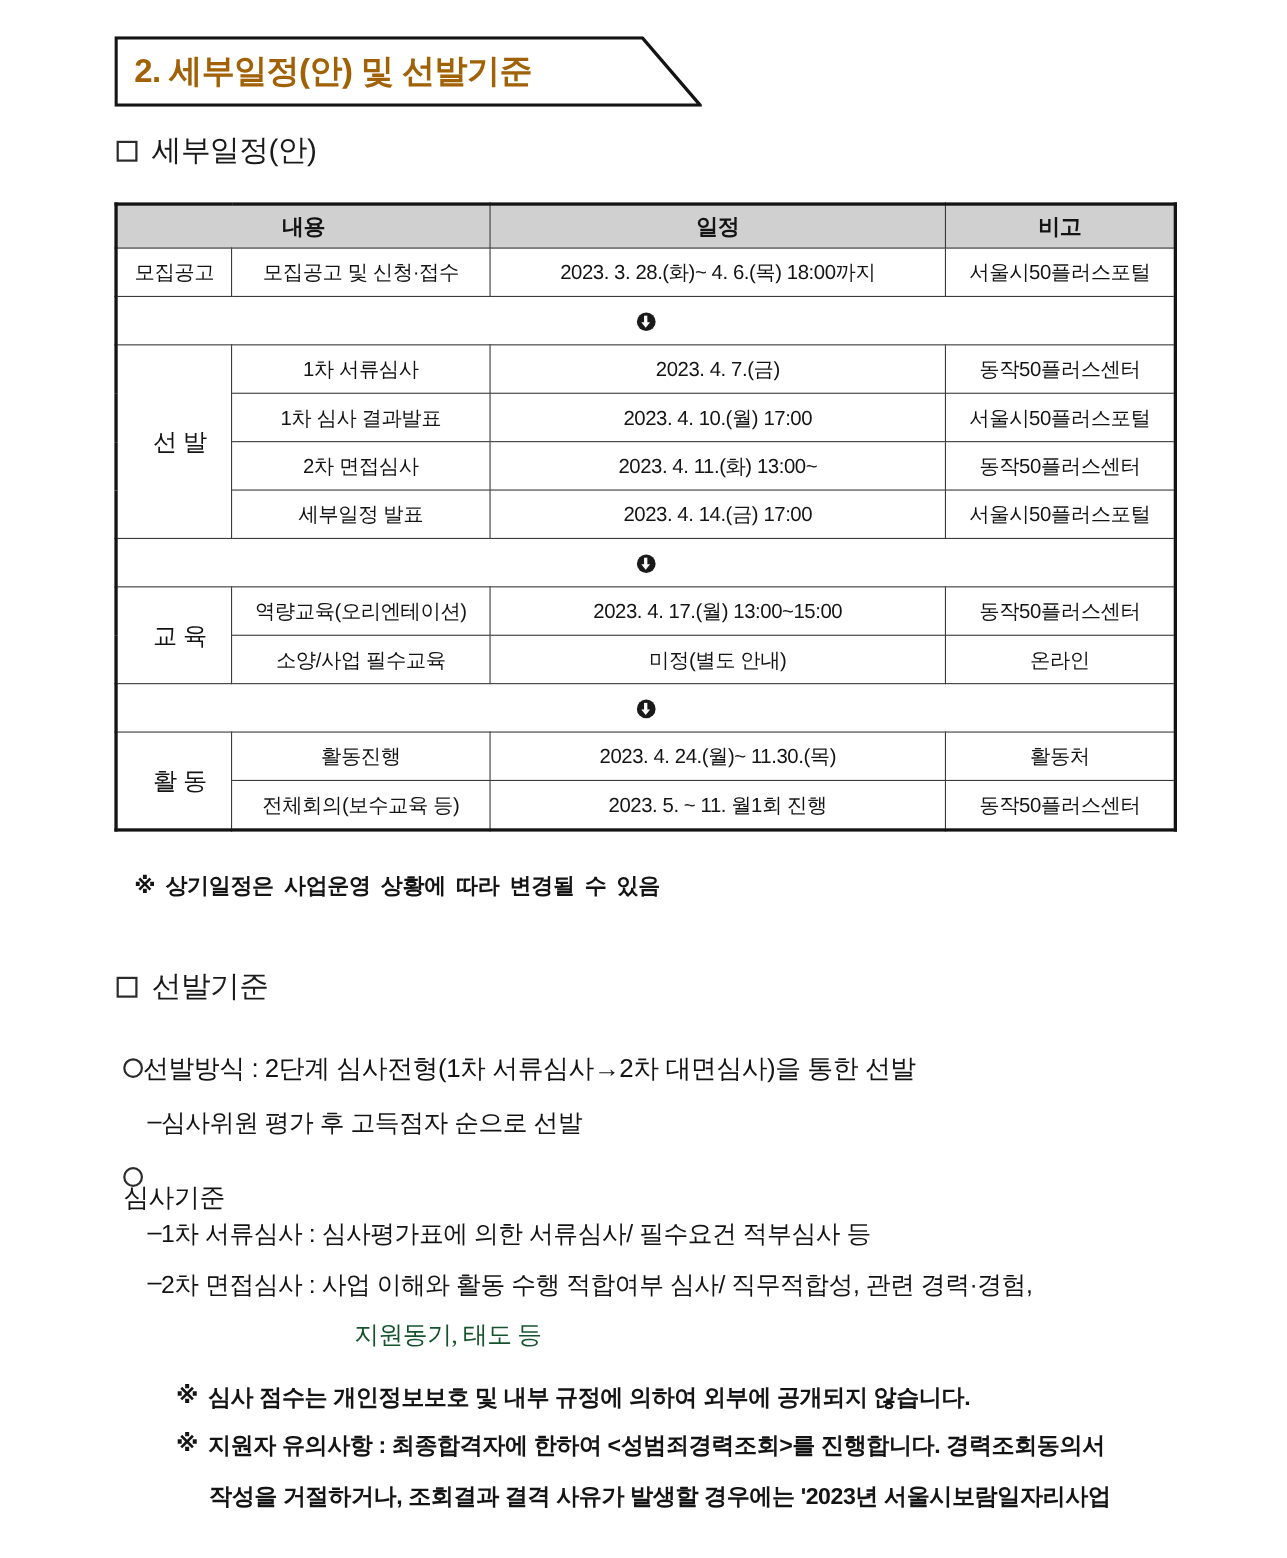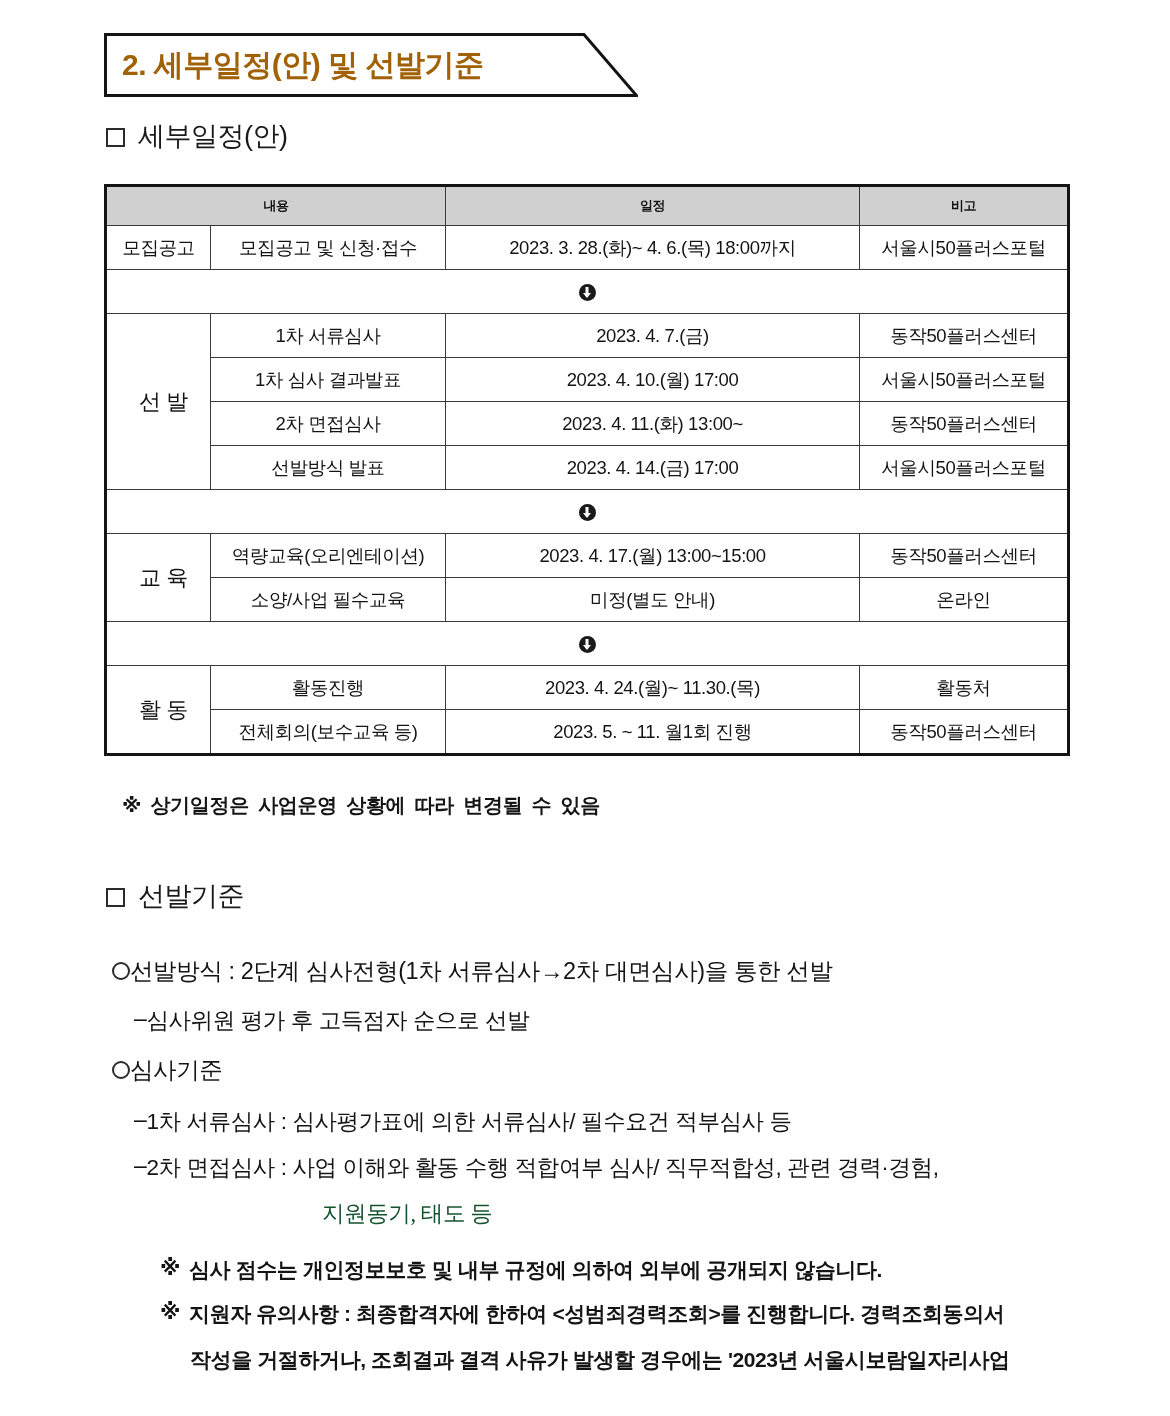--- a/index.html
+++ b/index.html
@@ -90,21 +90,21 @@
     vertical-align: middle;
     font-weight: normal;
     letter-spacing: -0.4px;
     color: #141414;
     white-space: nowrap;
   }
   table.schedule thead th {
     background: #d0d0d0;
     font-weight: bold;
     height: 38px;
-    font-size: 13px;
+    font-size: 20px;
   }
   td.stage {
     letter-spacing: 10px;
     text-indent: 10px;
     font-size: 22px;
   }
   td.arrow-cell {
     height: 44px;
   }
   .arrow-glyph {
@@ -177,21 +177,21 @@
   }
   .dash {
     flex: none;
     font-size: 23px;
     line-height: 1;
     position: relative;
     top: 2px;
   }
   #line-method   { left: 112px; top: 955px; }
   #line-method-sub { left: 134px; top: 1005px; font-size: 22.5px; }
-  #line-criteria { left: 112px; top: 1054px; }
+  #line-criteria { left: 112px; top: 1054px; flex-direction: column; }
   #line-doc      { left: 134px; top: 1106px; font-size: 22.5px; }
   #line-interview{ left: 134px; top: 1152px; font-size: 22.5px; }
   #line-interview-cont {
     position: absolute;
     left: 322px;
     top: 1198px;
     font-size: 22.5px;
     letter-spacing: -0.4px;
     white-space: nowrap;
     color: #14532d;
@@ -278,21 +278,21 @@
         <td>1차 심사 결과발표</td>
         <td>2023.  4.  10.(월) 17:00</td>
         <td>서울시50플러스포털</td>
       </tr>
       <tr>
         <td>2차 면접심사</td>
         <td>2023.  4.  11.(화) 13:00~</td>
         <td>동작50플러스센터</td>
       </tr>
       <tr>
-        <td>선발방식 발표</td>
+        <td>세부일정 발표</td>
         <td>2023.  4.  14.(금) 17:00</td>
         <td>서울시50플러스포털</td>
       </tr>
       <tr>
         <td class="arrow-cell" colspan="4">
           <span class="arrow-glyph"></span>
         </td>
       </tr>
 
       <tr>

